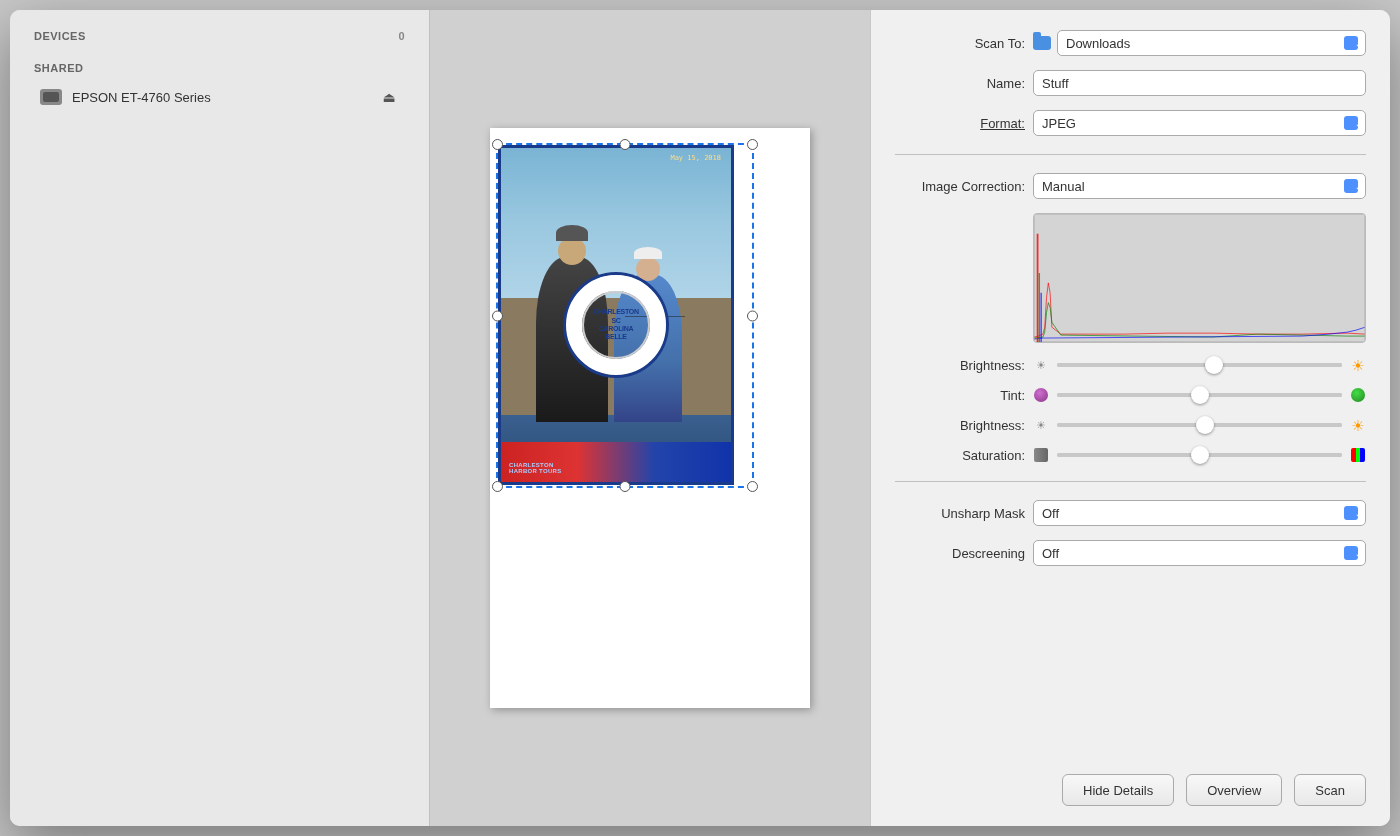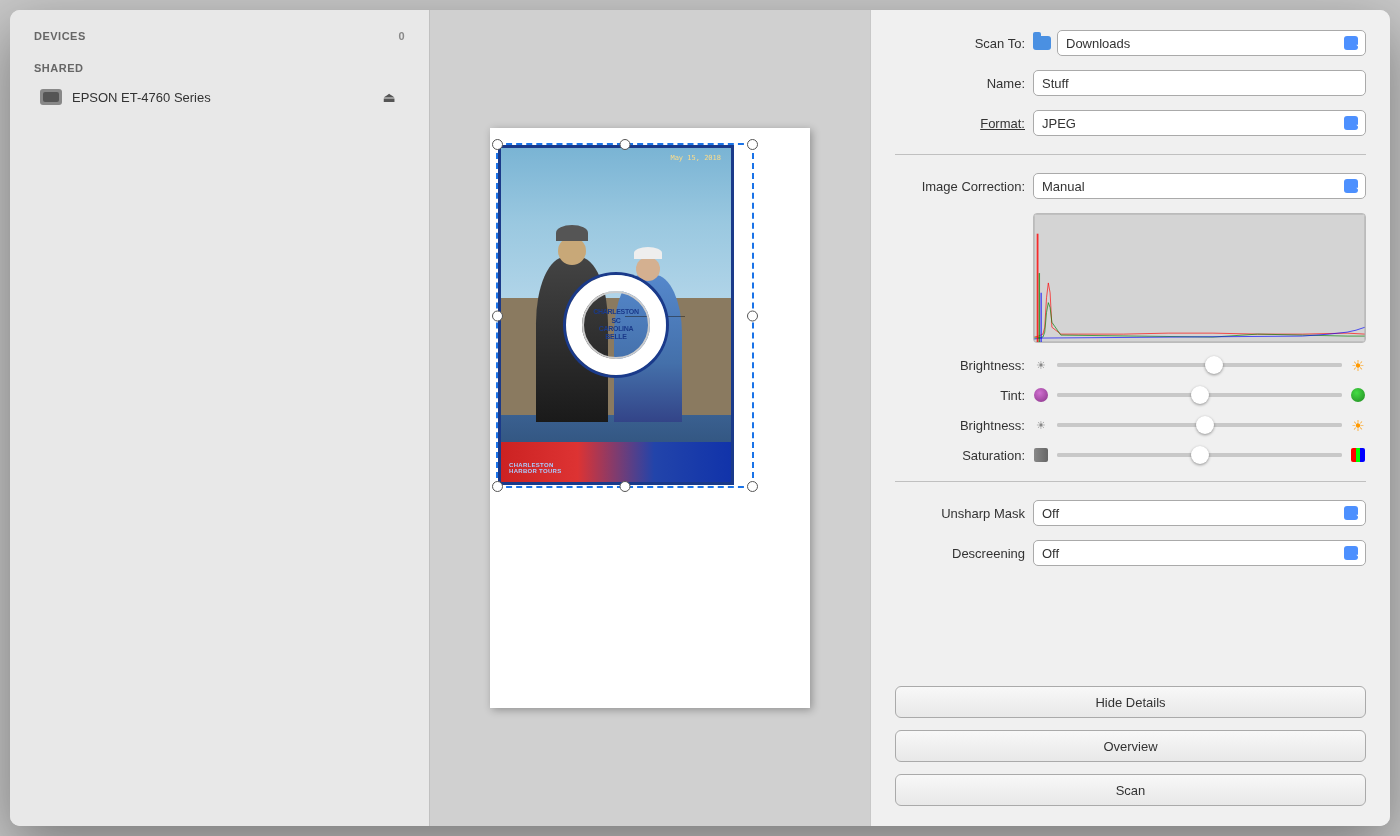--- a/index.html
+++ b/index.html
@@ -810,21 +810,21 @@
             <select class="mac-select">
               <option>Off</option>
             </select>
             <span class="select-chevron">⌄</span>
           </div>
         </div>
       </div>
 
       <div style="flex:1;"></div>
 
-      <div style="display:flex; justify-content:flex-end; gap:12px; padding-top:8px;flex-direction:column;">
+      <div style="display:flex; justify-content:flex-end; gap:12px; padding-top:8px;">
         <button class="mac-button-large">Hide Details</button>
         <button class="mac-button-large">Overview</button>
         <button class="mac-button-large">Scan</button>
       </div>
 
     </div>
   </div>
 </div>
 
 </body></html>

